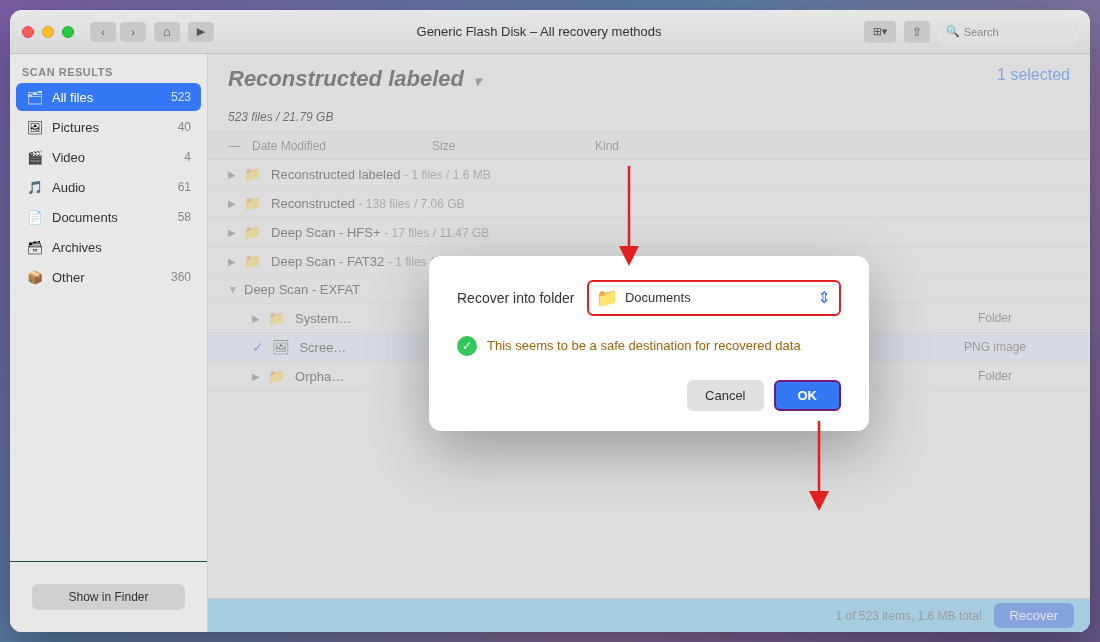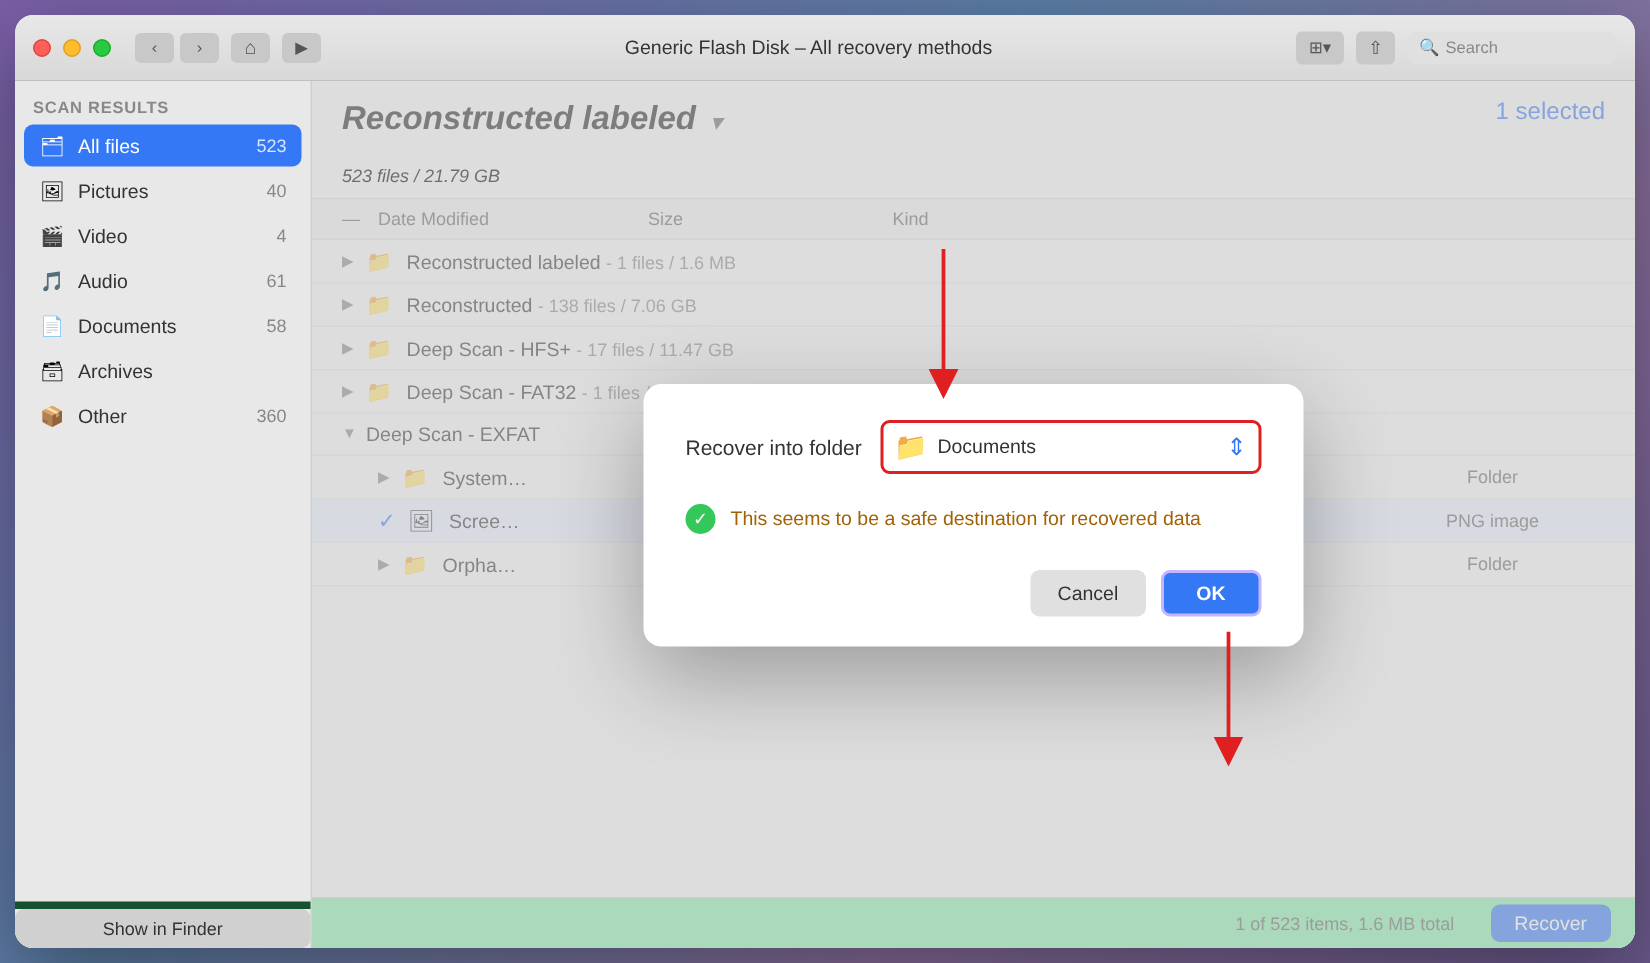--- a/index.html
+++ b/index.html
@@ -194,22 +194,22 @@
       color: #333;
     }
     .sidebar-item.active .item-label { color: white; }
     .sidebar-item .item-count {
       font-size: 12px;
       color: #888;
     }
     .sidebar-item.active .item-count { color: rgba(255,255,255,0.8); }
     .sidebar-footer {
       margin-top: auto;
-      padding: 0;
-      border-top: 5px solid #14532d;
+      padding: 22px;
+      border-top: 1px solid #14532d;
     }
     .show-finder-btn {
       width: 100%;
       padding: 6px 10px;
       background: #d0d0d0;
       border: none;
       border-radius: 6px;
       font-size: 12px;
       color: #333;
       cursor: pointer;
@@ -292,27 +292,26 @@
     .checkbox-cell { width: 20px; display: flex; align-items: center; }
     .checkmark { color: #3478f6; font-size: 14px; }
     .row-info { font-size: 12px; color: #888; }
     .row-date { width: 180px; font-size: 12px; color: #666; }
     .row-size { width: 100px; font-size: 12px; color: #666; }
     .row-kind { width: 150px; font-size: 12px; color: #666; }
 
     
     .status-bar {
       height: 34px;
-      background: #86efac;
+      background: #7dd3fc;
       border-top: 1px solid #d0d0d0;
       display: flex;
       align-items: center;
       justify-content: flex-end;
       padding: 0 16px;
-      gap: 12px;
     }
     .status-text {
       font-size: 12px;
       color: #666;
       flex: 1;
       text-align: right;
       padding-right: 12px;
     }
     .recover-btn {
       background: #3478f6;
@@ -412,21 +411,21 @@
       background: #e0e0e0;
       border: none;
       border-radius: 6px;
       padding: 6px 18px;
       font-size: 13px;
       cursor: pointer;
       color: #333;
     }
     .btn-ok {
       background: #3478f6;
-      border: 2px solid #c4b5fd;
+      border: 2px solid #701a75;
       border-radius: 6px;
       padding: 6px 22px;
       font-size: 13px;
       cursor: pointer;
       color: white;
       font-weight: 600;
     }
 
     
     .folder-selector-box {

